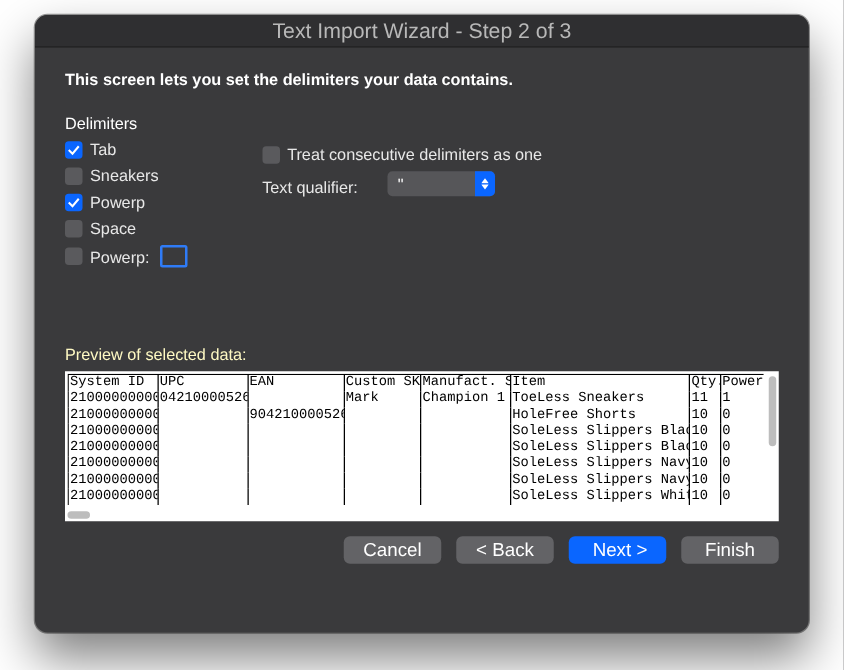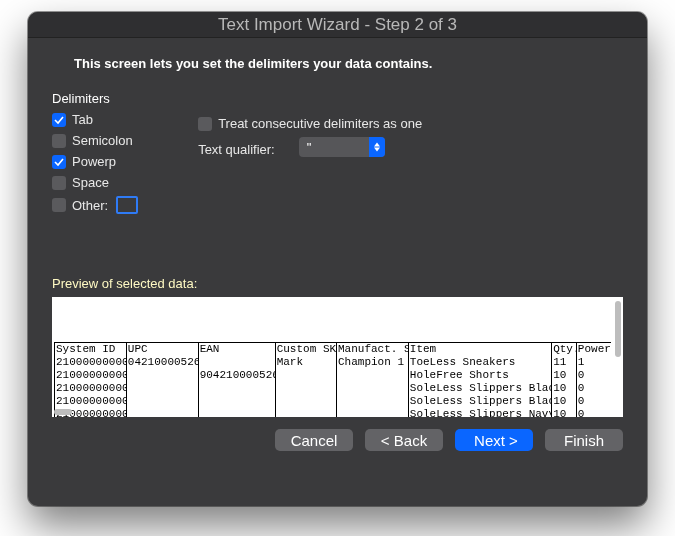--- a/index.html
+++ b/index.html
@@ -30,21 +30,20 @@
     font-size: 17px;
     color: #b8b8b8;
   }
   .content {
     padding: 18px 24px 14px 24px;
   }
   .heading {
     font-weight: 600;
     color: #fff;
     margin-bottom: 20px;
-    margin-left: 22px;
   }
   .section-label {
     color: #fff;
     margin-bottom: 6px;
   }
   .cols {
     display: flex;
     gap: 60px;
   }
   .col-left, .col-right { display: flex; flex-direction: column; gap: 6px; }
@@ -135,21 +134,21 @@
   }
   .preview-row {
     display: flex;
     white-space: pre;
   }
   .preview-cell {
     border-left: 1px solid #000;
     padding: 0 0 0 1px;
     overflow: hidden;
   }
-  .preview-row:first-child { border-top: 1px solid #000; margin-top: 43px; }
+  .preview-row:first-child { border-top: 1px solid #000; }
   .preview-row:first-child, .preview-row:last-child { }
   .btn-row {
     display: flex;
     gap: 12px;
     justify-content: flex-end;
     margin-top: 12px;
   }
   .btn {
     width: 78px; height: 22px;
     background: #636366;
@@ -185,21 +184,21 @@
                 <path d="M1 5 L4 8 L9 2" stroke="#fff" stroke-width="1.6" fill="none"></path>
               </svg>
           </div>
           <span>Tab</span>
         </div>
 
         <div class="chk-row">
           <div class="chk">
             
           </div>
-          <span>Semicolon</span>
+          <span>Sneakers</span>
         </div>
 
         <div class="chk-row">
           <div class="chk checked">
             <svg viewBox="0 0 10 10">
                 <path d="M1 5 L4 8 L9 2" stroke="#fff" stroke-width="1.6" fill="none"></path>
               </svg>
           </div>
           <span>Powerp</span>
         </div>
@@ -208,21 +207,21 @@
           <div class="chk">
             
           </div>
           <span>Space</span>
         </div>
 
         <div class="chk-row">
           <div class="chk">
             
           </div>
-          <span>Other:</span>
+          <span>Powerp:</span>
           <div class="other-input" value=""></div>
         </div>
       </div>
 
       <div class="col-right">
         <div class="chk-row">
           <div class="chk">
             
           </div>
           <span>Treat consecutive delimiters as one</span>

